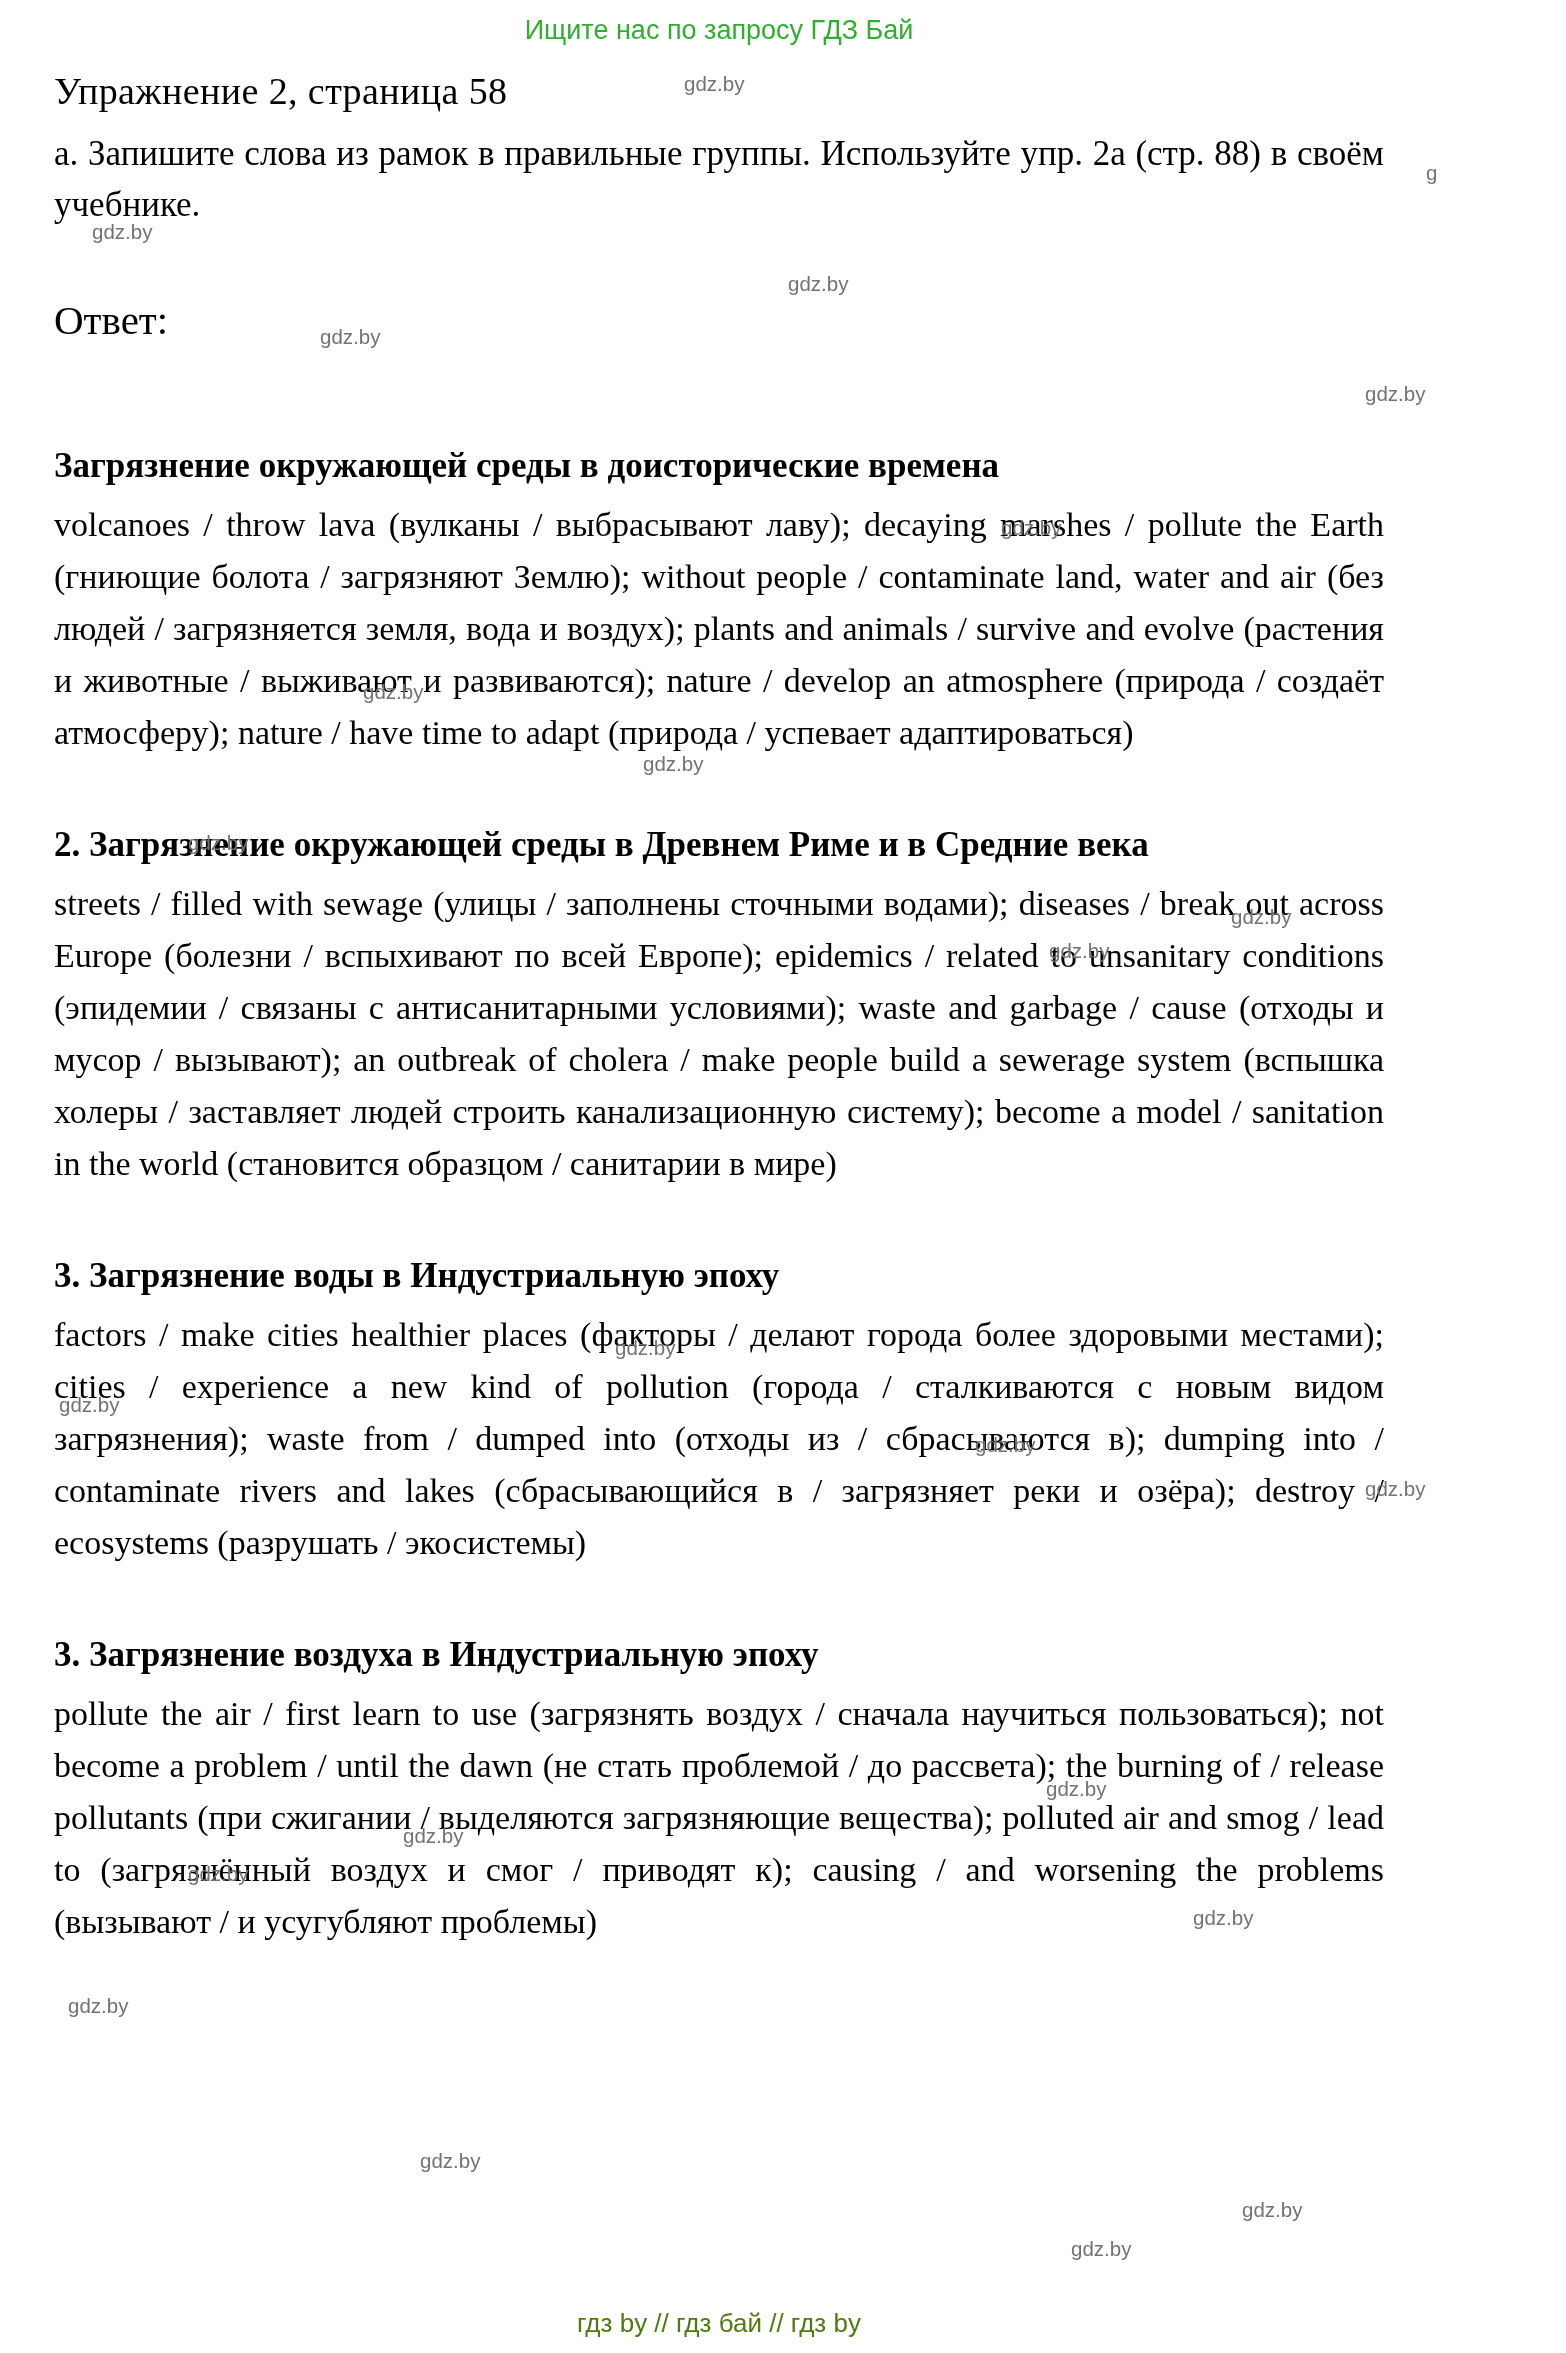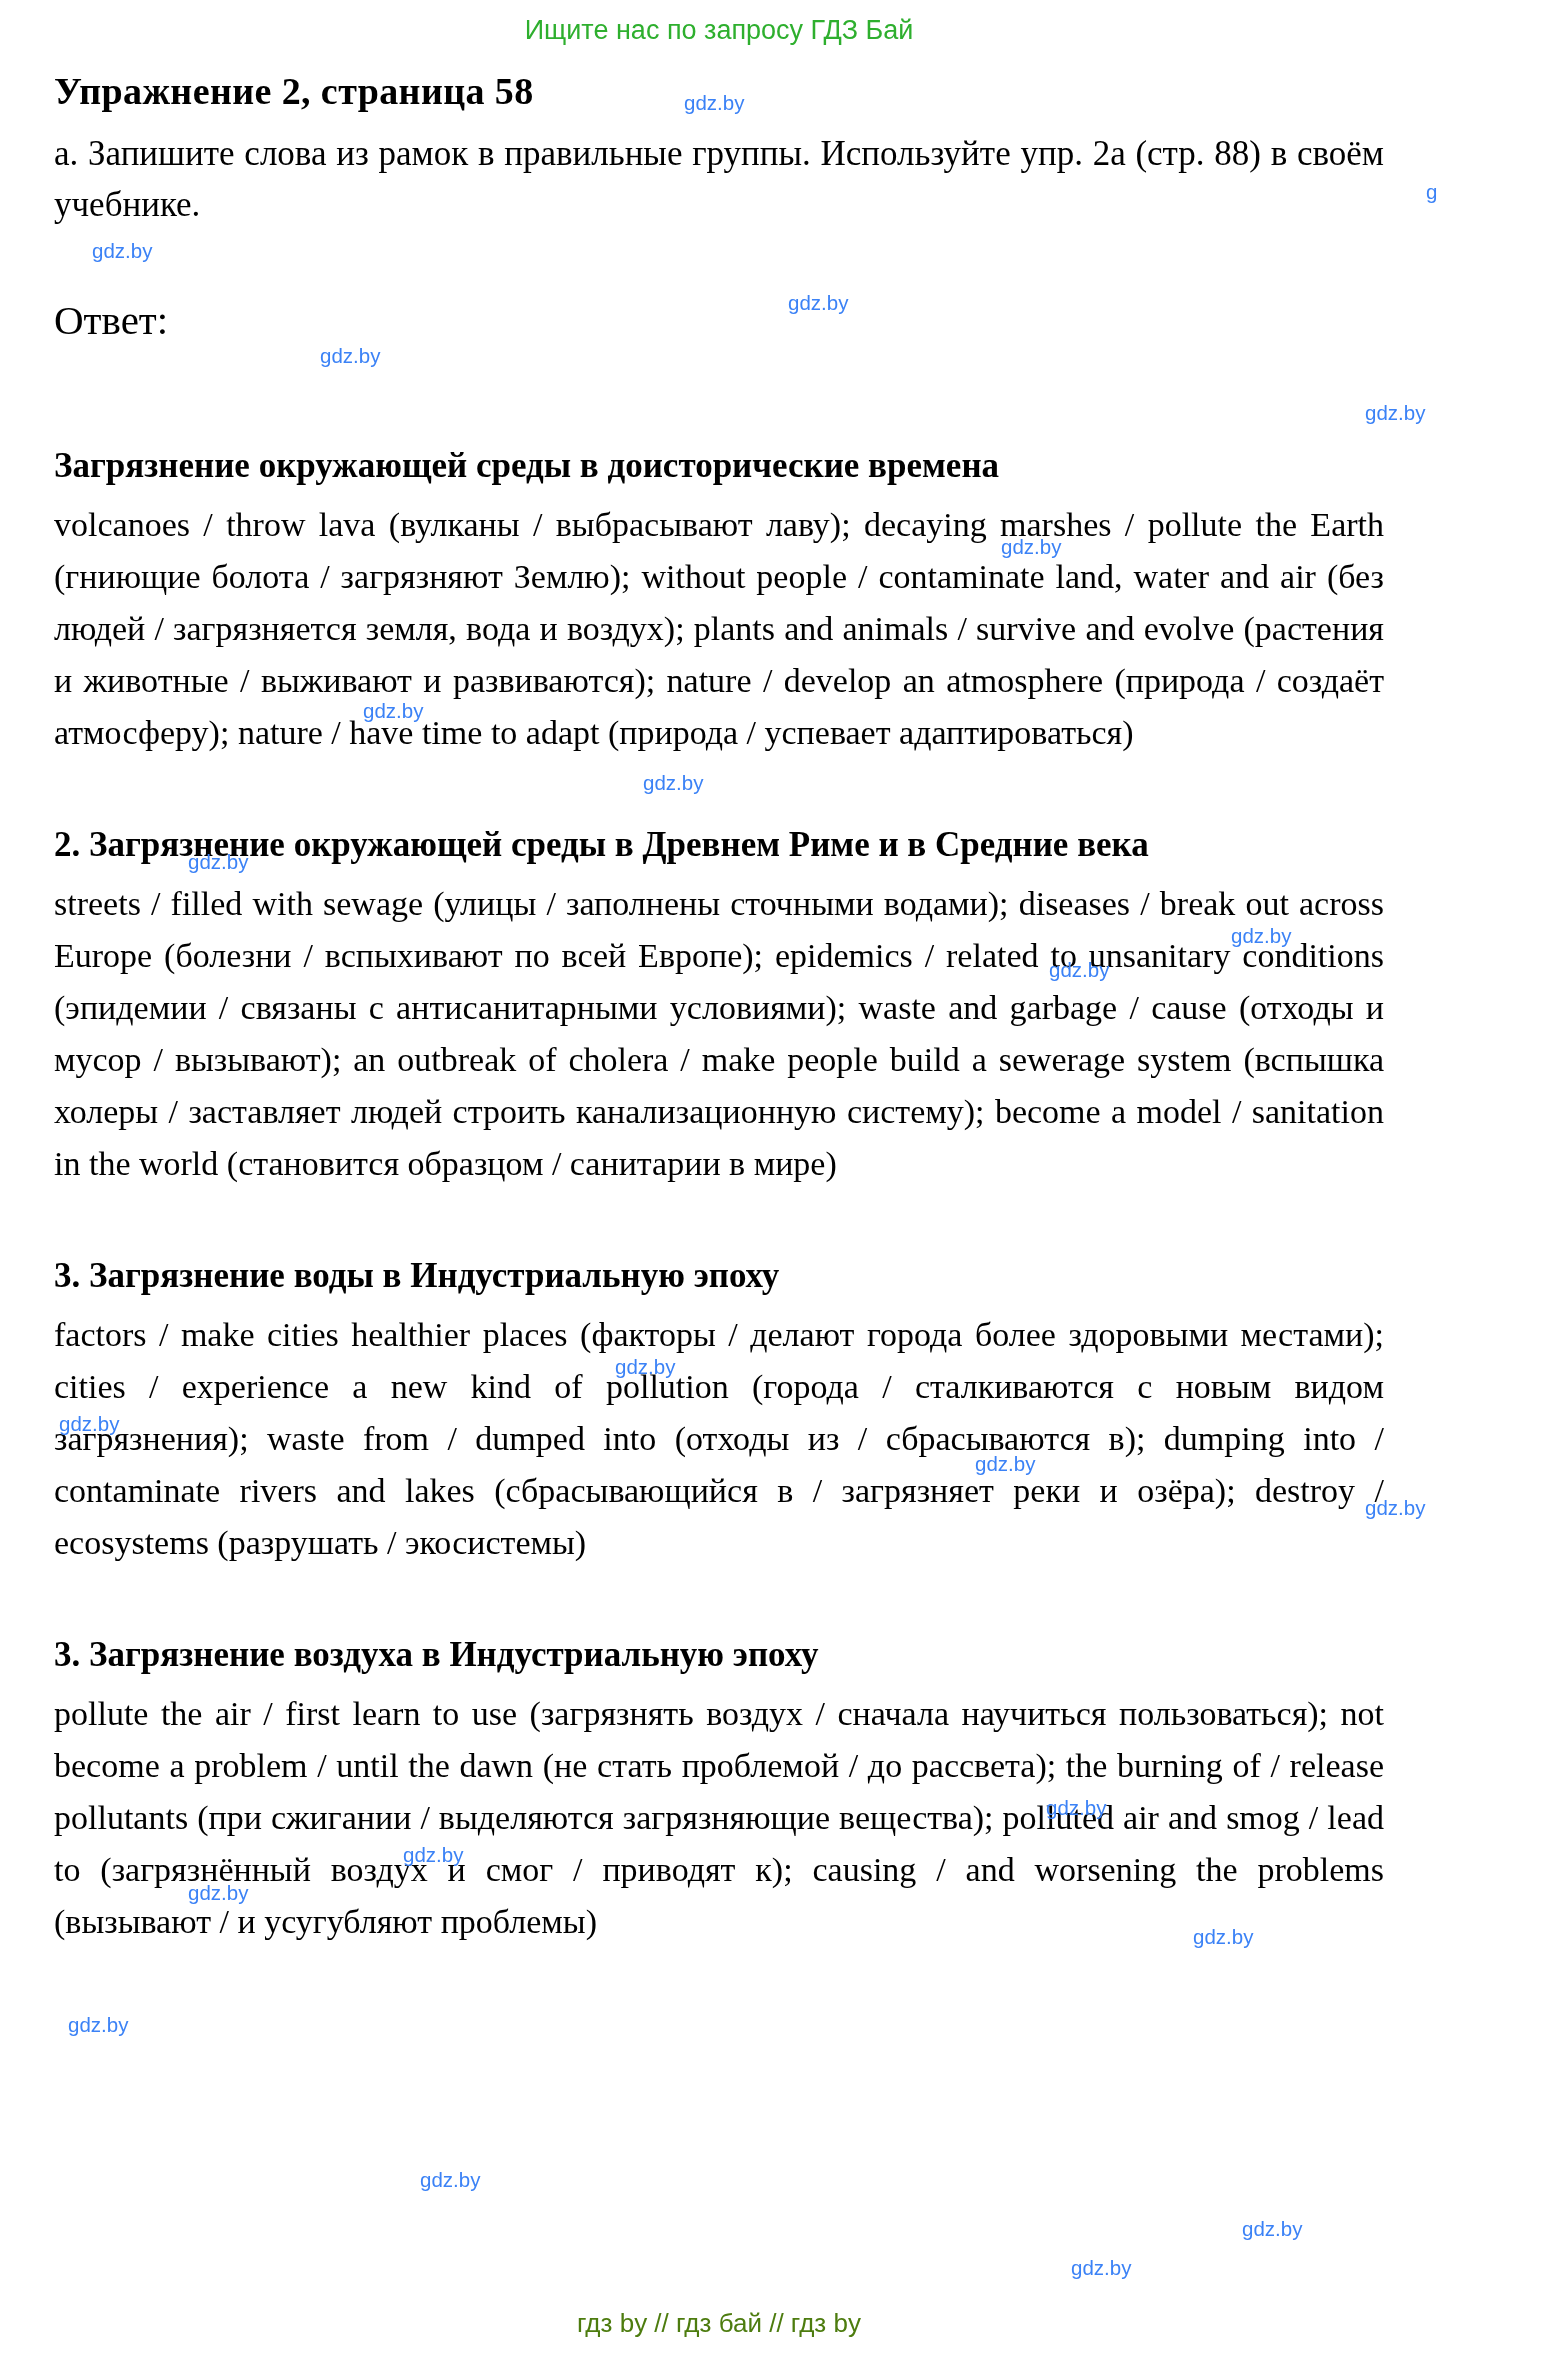--- a/index.html
+++ b/index.html
@@ -22,21 +22,21 @@
   }
   .top-note {
     text-align: center;
     font-family: "Liberation Sans", sans-serif;
     font-size: 27px;
     margin-top: 6.6px;
     color: #2eaf2e;
   }
   .page-title {
     font-size: 38px;
-    font-weight: bold;
+    font-weight: normal;
     margin-top: 23px;
     letter-spacing: 0.4px;
   }
   .task-text {
     font-size: 35px;
     line-height: 51px;
     text-align: justify;
     margin-top: 14.8px;
   }
   .answer-label {
@@ -74,23 +74,22 @@
     left: 0;
     top: 0;
     width: 100%;
     height: 100%;
     pointer-events: none;
   }
   .wm {
     position: absolute;
     font-family: "Liberation Sans", sans-serif;
     font-size: 20.5px;
-    color: #3b82f6;
+    color: #737373;
     white-space: nowrap;
-    margin-top: 19px;
   }
 </style>
 </head>
 <body>
 
 <div class="page">
 
   <div class="content">
 
     <div class="top-note green" style="color: rgb(46, 175, 46);">Ищите нас по запросу ГДЗ Бай</div>

